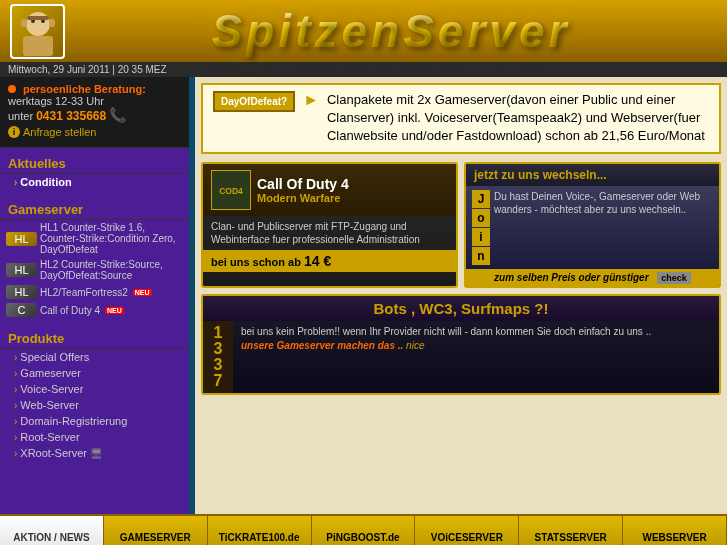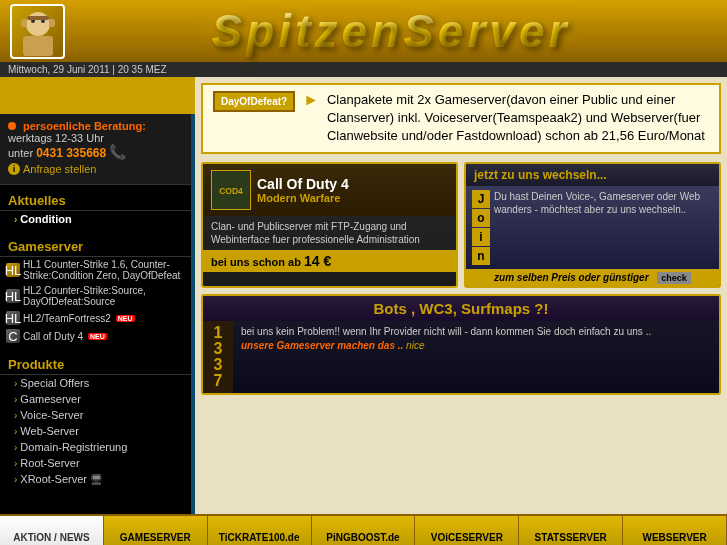--- a/index.html
+++ b/index.html
@@ -68,25 +68,24 @@
 
     
     #main {
       display: flex;
       height: calc(545px - 62px - 18px - 28px);
     }
 
     
     #sidebar {
       width: 195px;
-      background: #000000;
-      border-right: 4px solid #0c4a6e;
+      background: #4c1d95;
+      border-right: 6px solid #0c4a6e;
       overflow-y: auto;
       flex-shrink: 0;
-      margin-top: 37px;
     }
 
     .sidebar-section {
       padding: 4px 0;
     }
 
     .sidebar-contact {
       background: #1a1a1a;
       padding: 6px 8px;
       border-bottom: 1px solid #333;
@@ -137,26 +136,26 @@
     .sidebar-game-item {
       color: #ccc;
       font-size: 10px;
       padding: 2px 6px;
       cursor: pointer;
       display: flex;
       align-items: center;
       gap: 3px;
     }
     .game-icon {
-      width: 14px;
+      width: 31px;
       height: 14px;
       display: inline-flex;
       align-items: center;
       justify-content: center;
-      font-size: 13px;
+      font-size: 11px;
       border-radius: 2px;
       flex-shrink: 0;
     }
     .game-icon-hl { background: linear-gradient(135deg, #c8a000, #8a6000); color: #fff; }
     .game-icon-hl2 { background: linear-gradient(135deg, #666, #333); color: #fff; }
     .new-badge {
       background: #ff0000;
       color: #fff;
       font-size: 7px;
       font-weight: bold;

